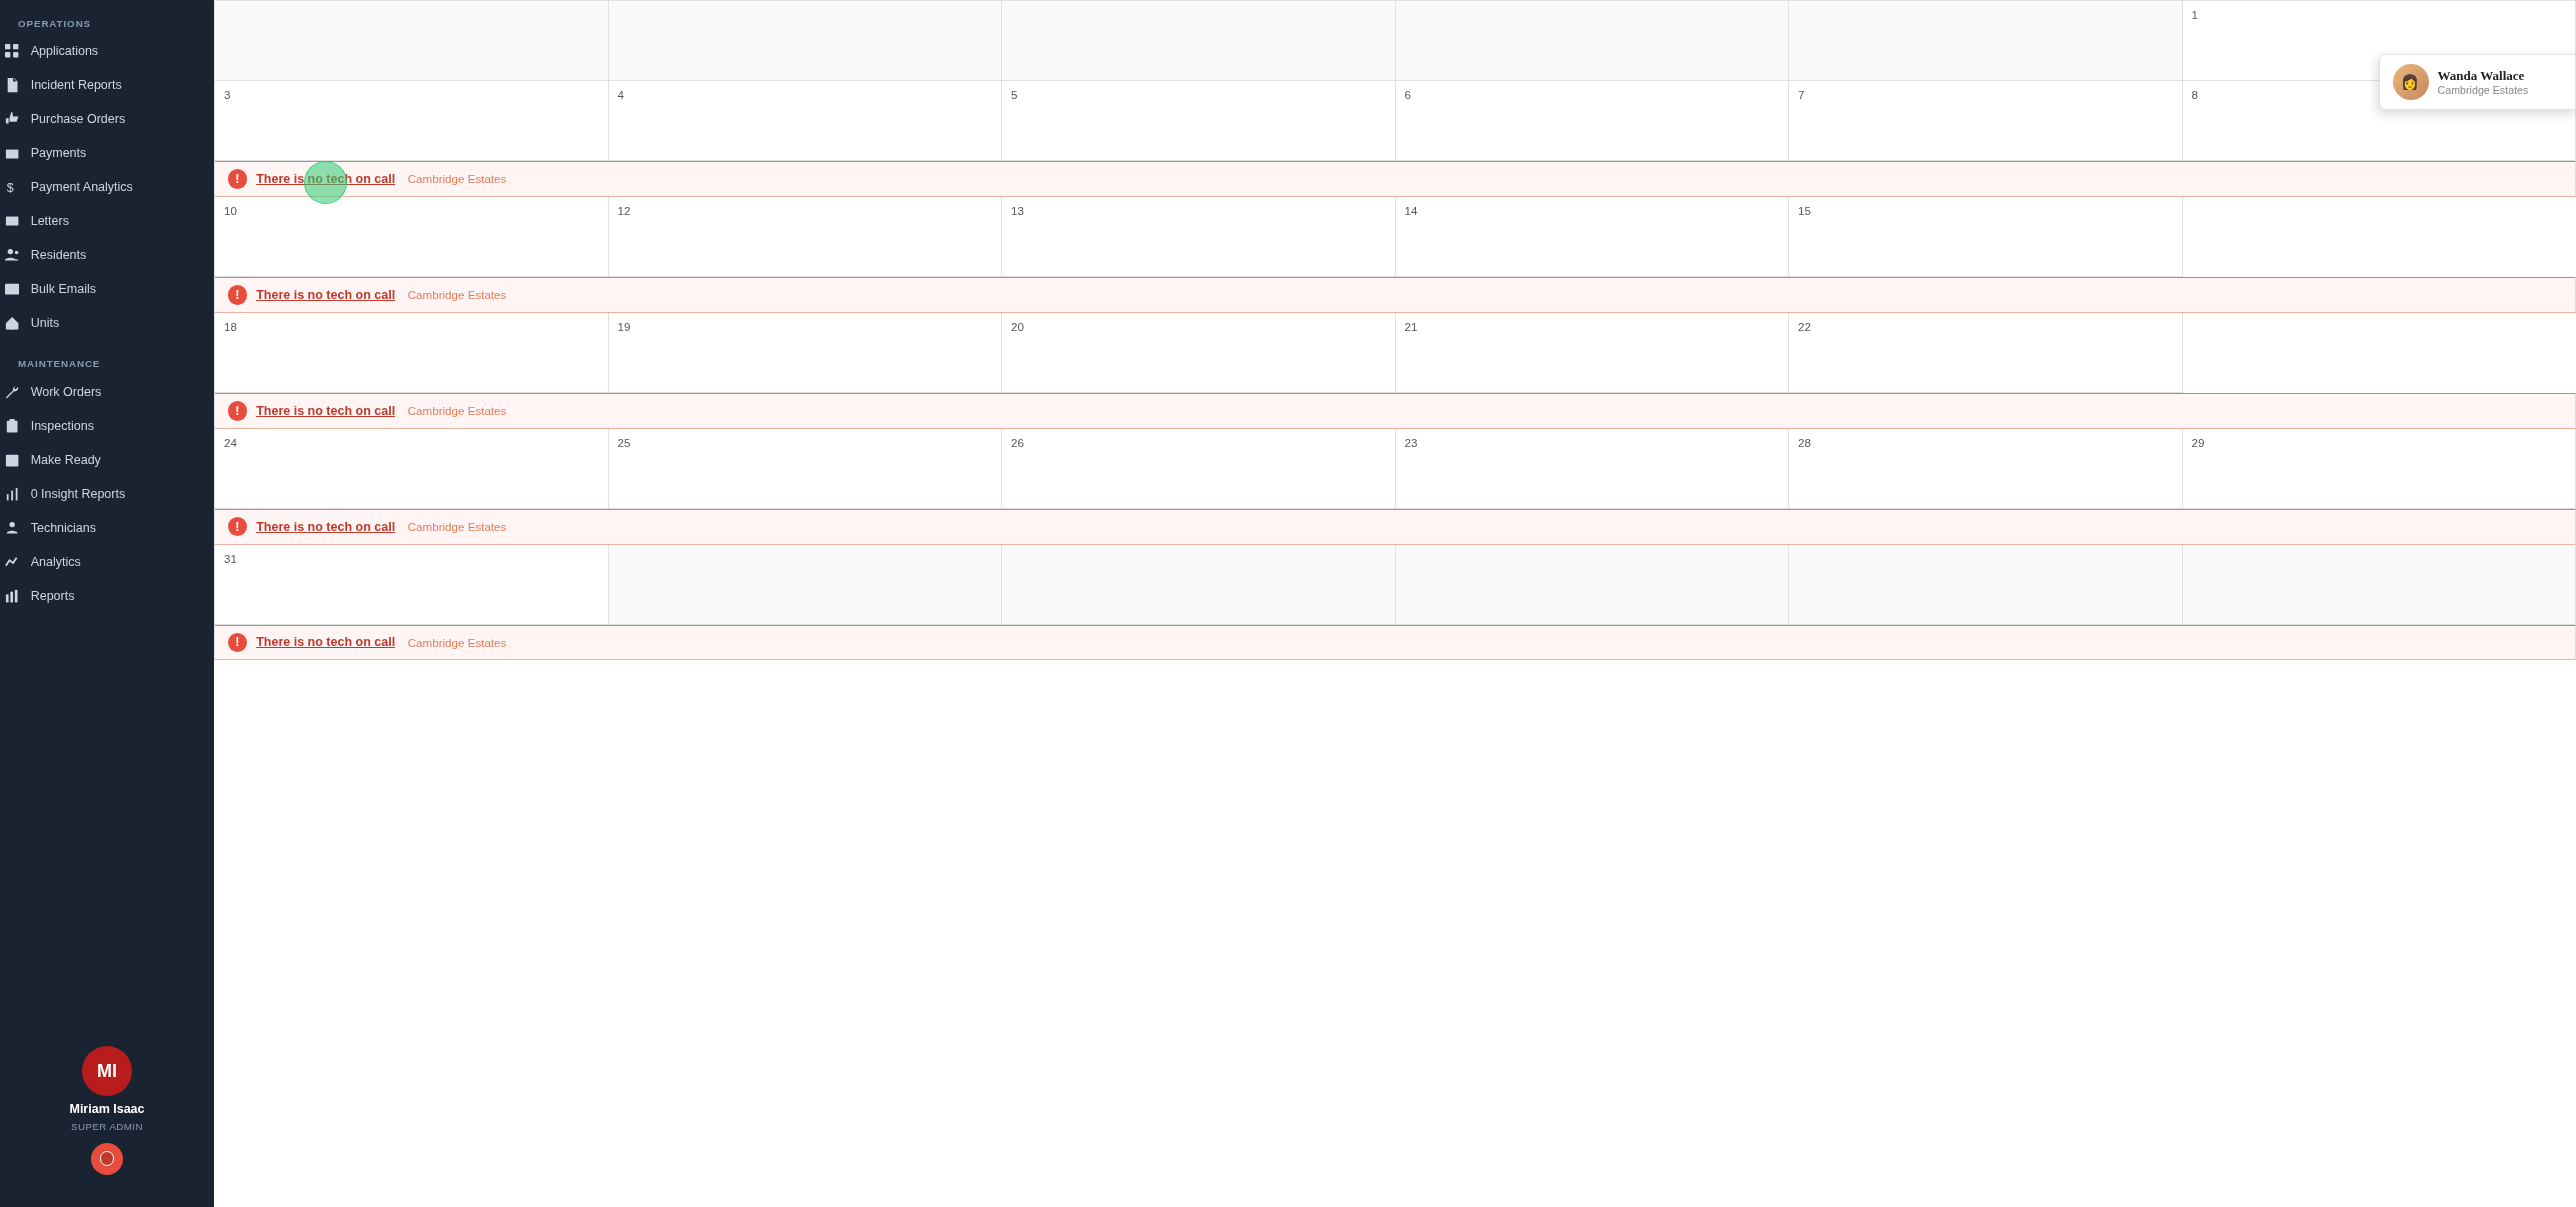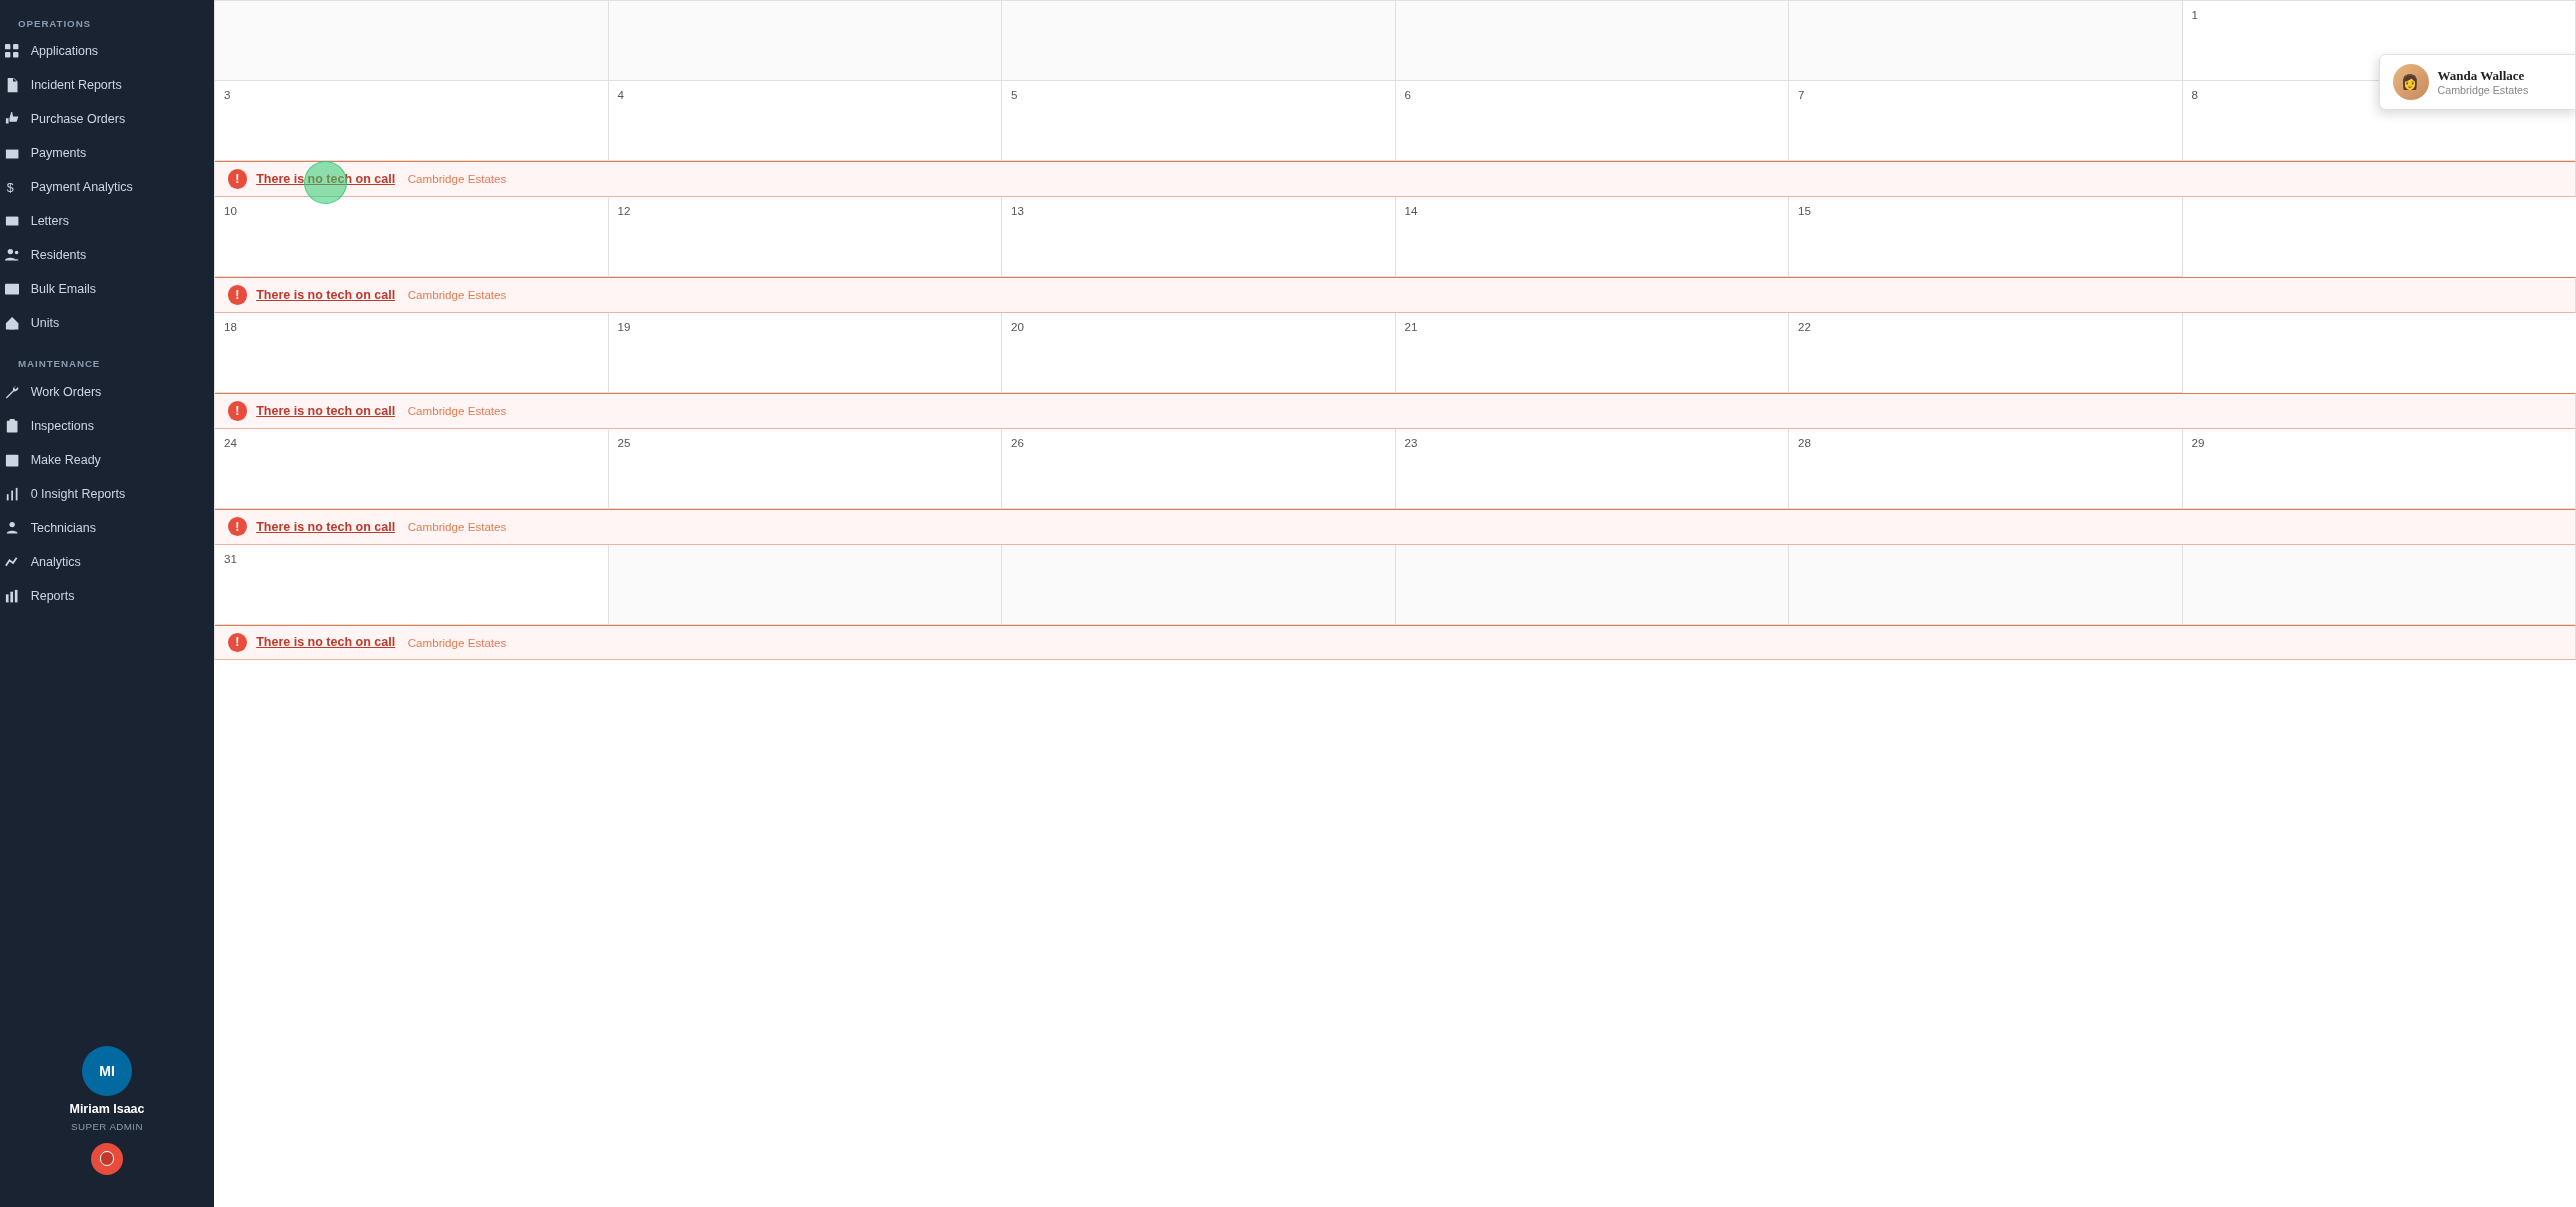--- a/index.html
+++ b/index.html
@@ -51,25 +51,25 @@
       padding: 18px;
       display: flex;
       flex-direction: column;
       align-items: center;
       gap: 5.4px;
     }
     .user-avatar {
       width: 50px;
       height: 50px;
       border-radius: 50%;
-      background: #0369a1;
+      background: #b91c1c;
       display: flex;
       align-items: center;
       justify-content: center;
-      font-size: 14px;
+      font-size: 18px;
       font-weight: 700;
       color: #fff;
     }
     .user-name { font-size: 12.5px; color: #fff; font-weight: 600; }
     .user-role { font-size: 9.8px; color: #8a9bb0; text-transform: uppercase; letter-spacing: 0.4px; }
     .record-btn {
       width: 32px;
       height: 32px;
       border-radius: 50%;
       background: #e74c3c;

